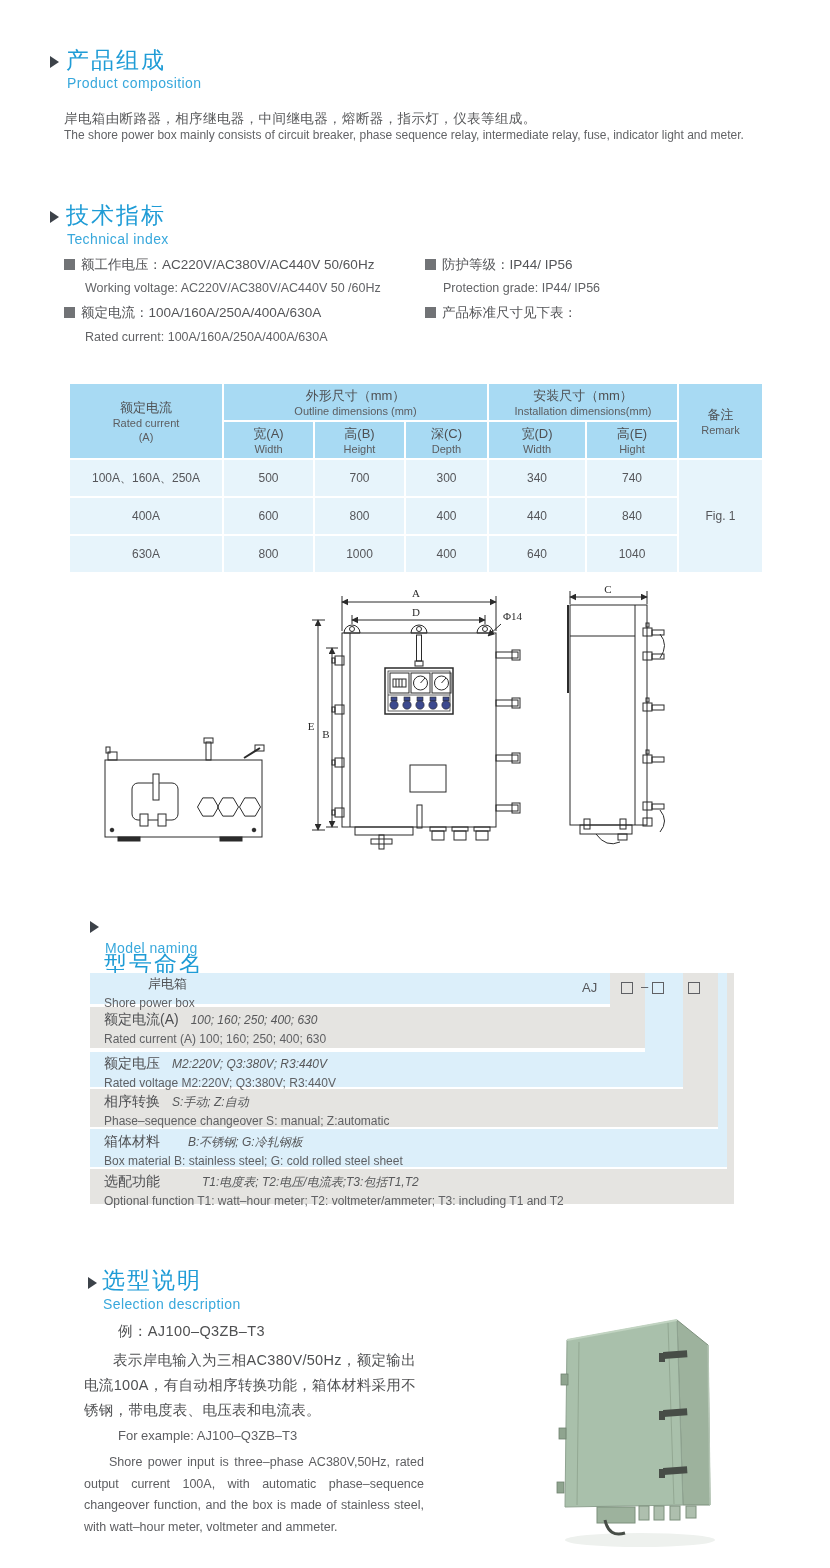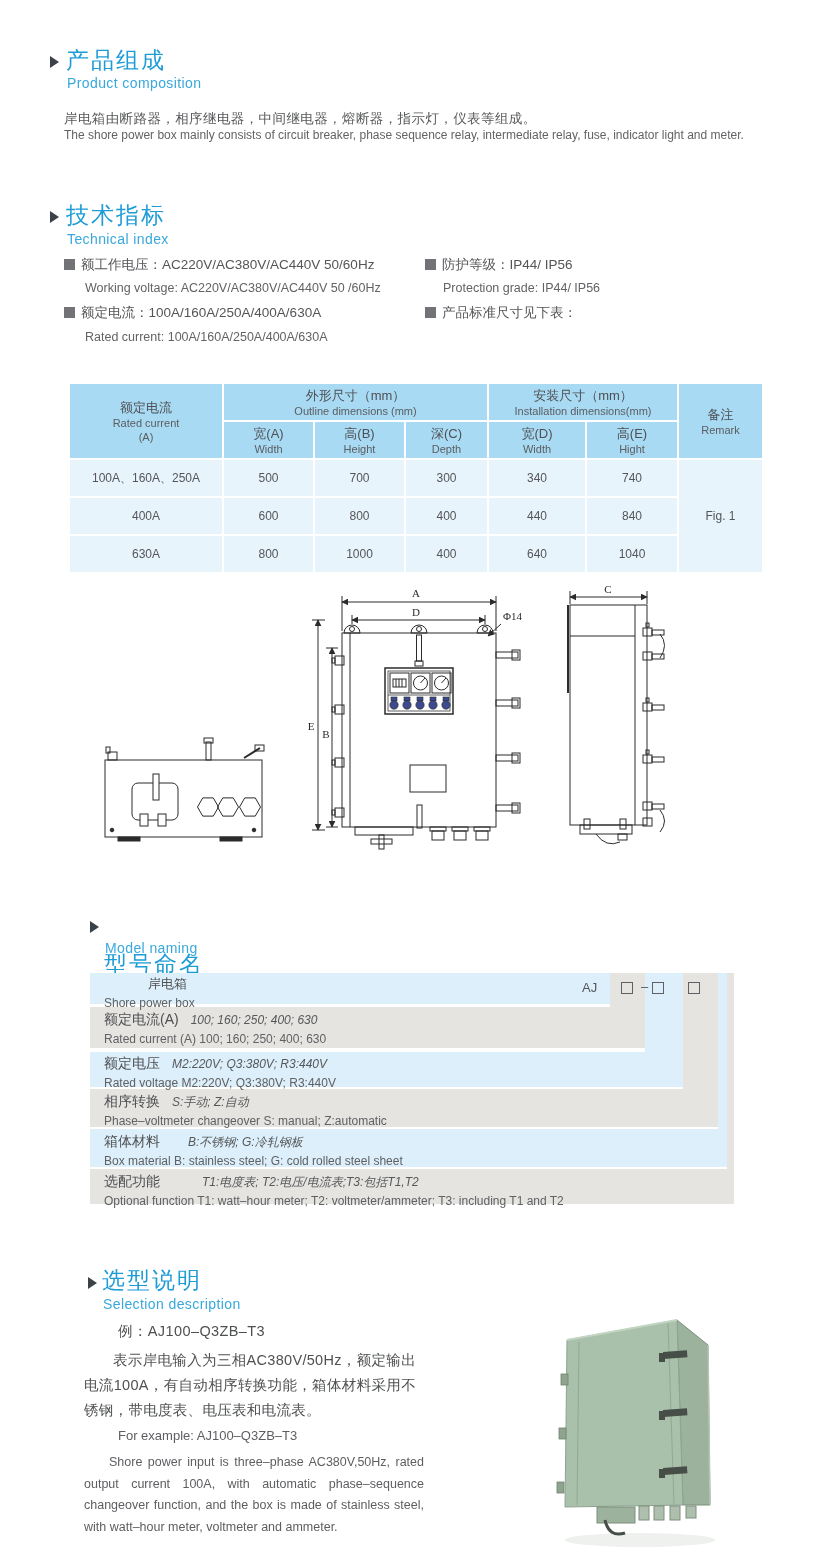--- a/index.html
+++ b/index.html
@@ -359,21 +359,21 @@
     <div class="ntext" style="top:37px;">
       <span class="nlabel">额定电流(A)</span><span class="nval">100; 160; 250; 400; 630</span><br>
       <span class="nen">Rated current (A) 100; 160; 250; 400; 630</span>
     </div>
     <div class="ntext" style="top:81px;">
       <span class="nlabel">额定电压</span><span class="nval">M2:220V;  Q3:380V;  R3:440V</span><br>
       <span class="nen">Rated voltage  M2:220V;  Q3:380V;  R3:440V</span>
     </div>
     <div class="ntext" style="top:119px;">
       <span class="nlabel">相序转换</span><span class="nval">S:手动; Z:自动</span><br>
-      <span class="nen">Phase–voltmeter changeover  S: manual;  Z:automatic</span>
+      <span class="nen">Phase–sequence changeover  S: manual;  Z:automatic</span>
     </div>
     <div class="ntext" style="top:159px;">
       <span class="nlabel">箱体材料</span><span class="nval" style="margin-left:28px;">B:不锈钢;  G:冷轧钢板</span><br>
       <span class="nen">Box material   B: stainless steel; G: cold rolled steel sheet</span>
     </div>
     <div class="ntext" style="top:199px;">
       <span class="nlabel">选配功能</span><span class="nval" style="margin-left:42px;">T1:电度表;  T2:电压/电流表;T3:包括T1,T2</span><br>
       <span class="nen">Optional function  T1: watt–hour meter; T2: voltmeter/ammeter; T3: including T1 and T2</span>
     </div>
 

